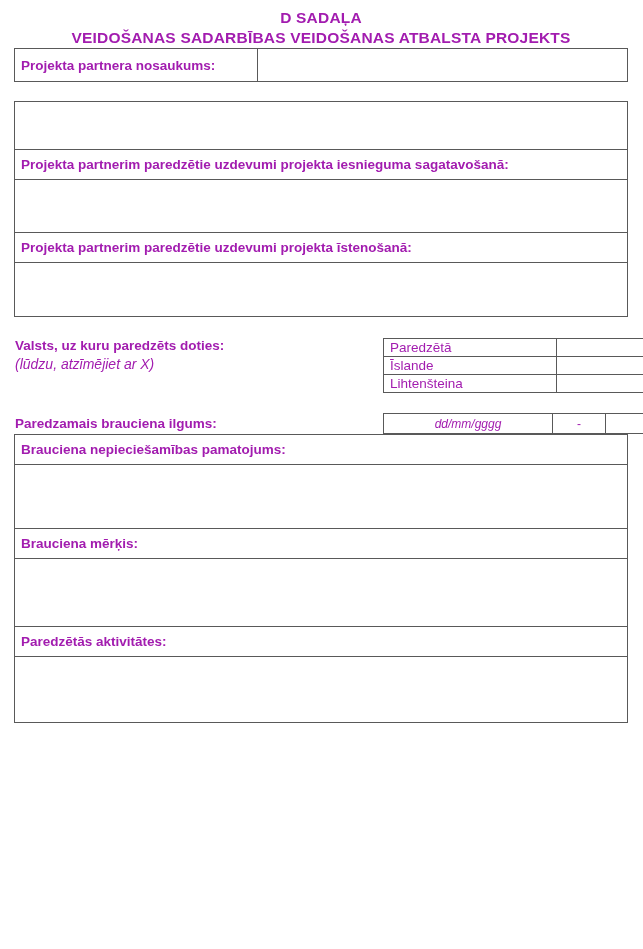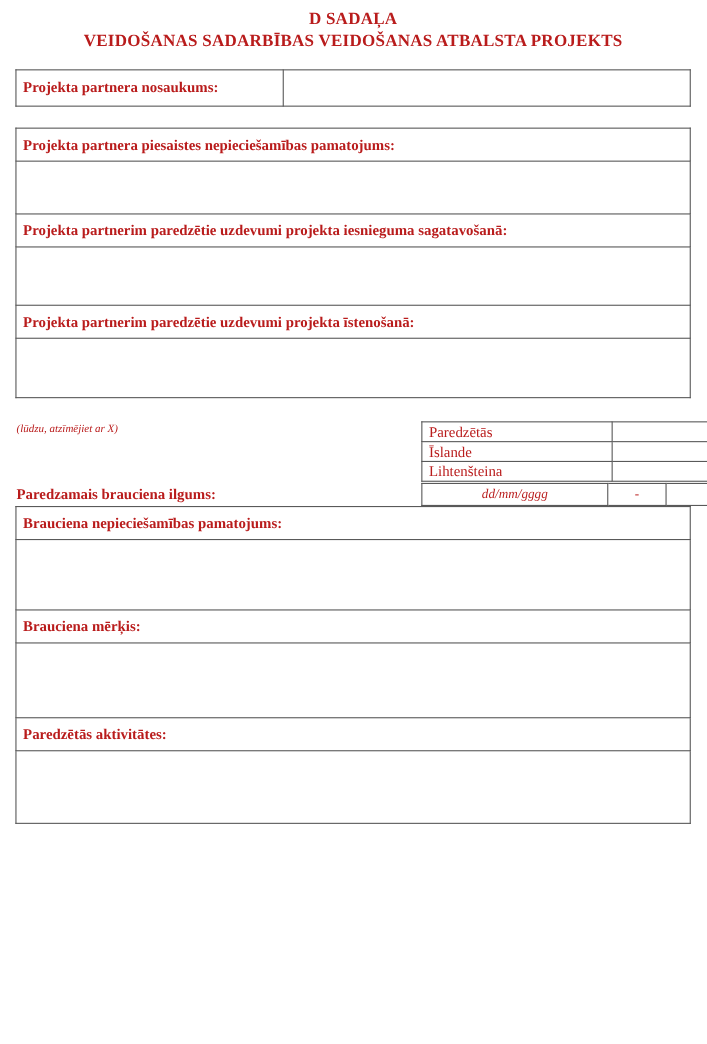--- a/index.html
+++ b/index.html
@@ -8,22 +8,22 @@
     background: #ffffff;
     width: 643px;
     height: 949px;
     overflow: hidden;
   }
   .page {
     position: relative;
     width: 614px;
     margin: 0 auto 0 14px;
     padding-top: 8px;
-    font-family: Liberation Serif, serif;
-    color: #b91c1c;
+    font-family: Liberation Sans, sans-serif;
+    color: #a21caf;
   }
   .doc-title {
     text-align: center;
     font-weight: bold;
     font-size: 15.5px;
     line-height: 20px;
     letter-spacing: 0.2px;
   }
   .intro {
     margin: 15px auto 0 auto;
@@ -44,37 +44,37 @@
     border-collapse: collapse;
     table-layout: fixed;
   }
   td {
     border: 1px solid #595959;
     font-size: 13.5px;
     padding: 0 6px;
     vertical-align: middle;
     overflow: hidden;
   }
-  .tbl-name { margin-top: 15px; width: 614px; border-radius: 14px; }
+  .tbl-name { width: 614px; border-radius: 14px; }
   .tbl-name td { height: 32px; }
   .tbl-name .label-cell { width: 230px; font-weight: bold; }
   .tbl-blocks { width: 614px; }
   .tbl-d1 { margin-top: 19px; }
   .tbl-d3 { }
   .tbl-blocks td.hdr { font-weight: bold; height: 29px; }
   .tbl-blocks td.fill { vertical-align: top; }
   .d2row {
     display: flex;
     align-items: flex-start;
   }
   .d2row.countries { margin-top: 19px; }
-  .d2row.duration { margin-top: 1px; align-items: center; }
+  .d2row.duration { margin-top: 20px; align-items: center; }
   .d2label { width: 368px; flex: 0 0 368px; padding-left: 1px; }
   .d2label .bold-label { font-weight: bold; font-size: 13.5px; line-height: 19px; }
-  .d2label .italic-note { font-style: italic; font-size: 10px; line-height: 19px; }
+  .d2label .italic-note { font-style: italic; font-size: 14px; line-height: 19px; }
   .tbl-countries { width: 245px; margin-top: 2px; }
   .tbl-countries td { height: 17px; font-size: 13.5px; }
   .tbl-countries .country-name { width: 160px; }
   .tbl-countries .country-mark { width: 85px; }
   .tbl-dates { width: 331px; }
   .tbl-dates td {
     height: 19px;
     text-align: center;
     font-style: italic;
     font-size: 12px;
@@ -99,23 +99,20 @@
     <tbody>
         <tr>
       <td class="label-cell">Projekta partnera nosaukums:</td>
       <td class="fill"></td>
     </tr>
   </tbody>
     </table>
 
   <table class="tbl-blocks tbl-d1">
     <tbody>
-        <tr>
-      <td class="hdr">Projekta partnera piesaistes nepieciešamības pamatojums:</td>
-    </tr>
     <tr>
       <td class="fill" style="height:47px;"></td>
     </tr>
     <tr>
       <td class="hdr">Projekta partnerim paredzētie uzdevumi projekta iesnieguma sagatavošanā:</td>
     </tr>
     <tr>
       <td class="fill" style="height:52px;"></td>
     </tr>
     <tr>
@@ -123,26 +120,27 @@
     </tr>
     <tr>
       <td class="fill" style="height:53px;"></td>
     </tr>
   </tbody>
     </table>
 
 
   <div class="d2row countries">
     <div class="d2label">
+      <div class="bold-label">Valsts, uz kuru paredzēts doties:</div>
       <div class="italic-note">(lūdzu, atzīmējiet ar X)</div>
     </div>
     <table class="tbl-countries">
       <tbody>
           <tr>
-        <td class="country-name">Paredzētās</td>
+        <td class="country-name">Paredzētā</td>
         <td class="country-mark"></td>
       </tr>
       <tr>
         <td class="country-name">Īslande</td>
         <td class="country-mark"></td>
       </tr>
       <tr>
         <td class="country-name">Lihtenšteina</td>
         <td class="country-mark"></td>
       </tr>

